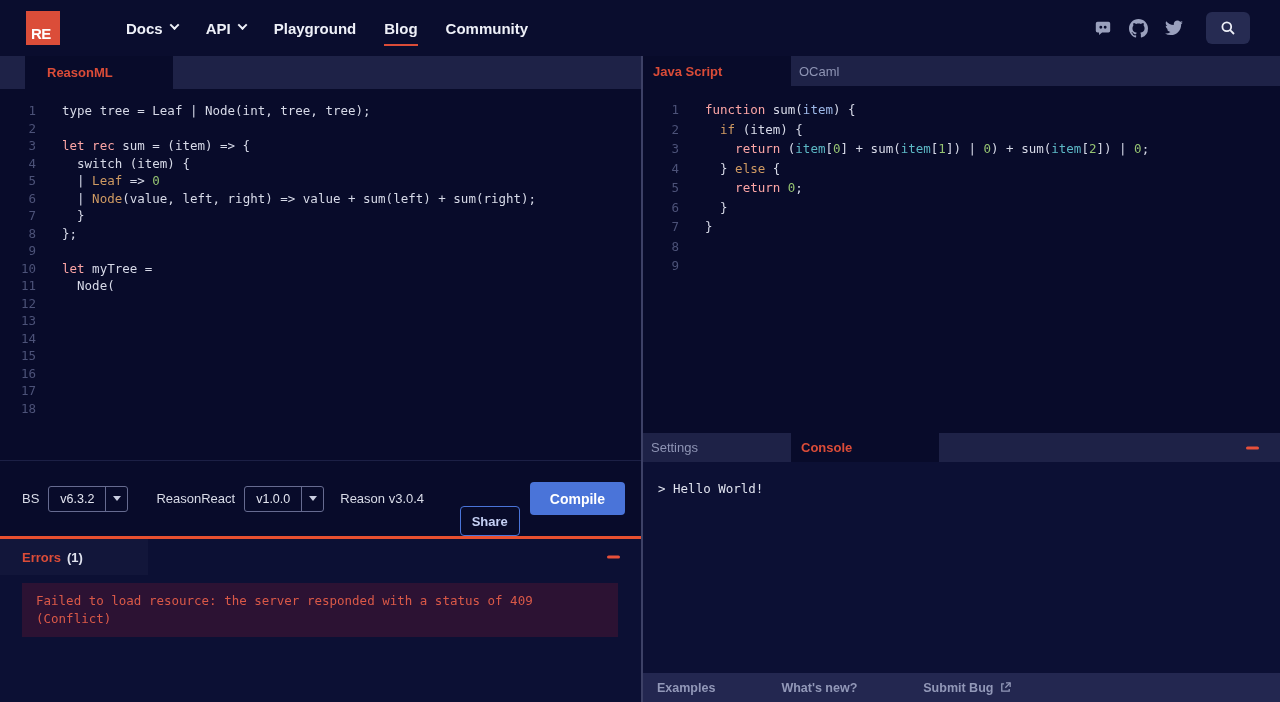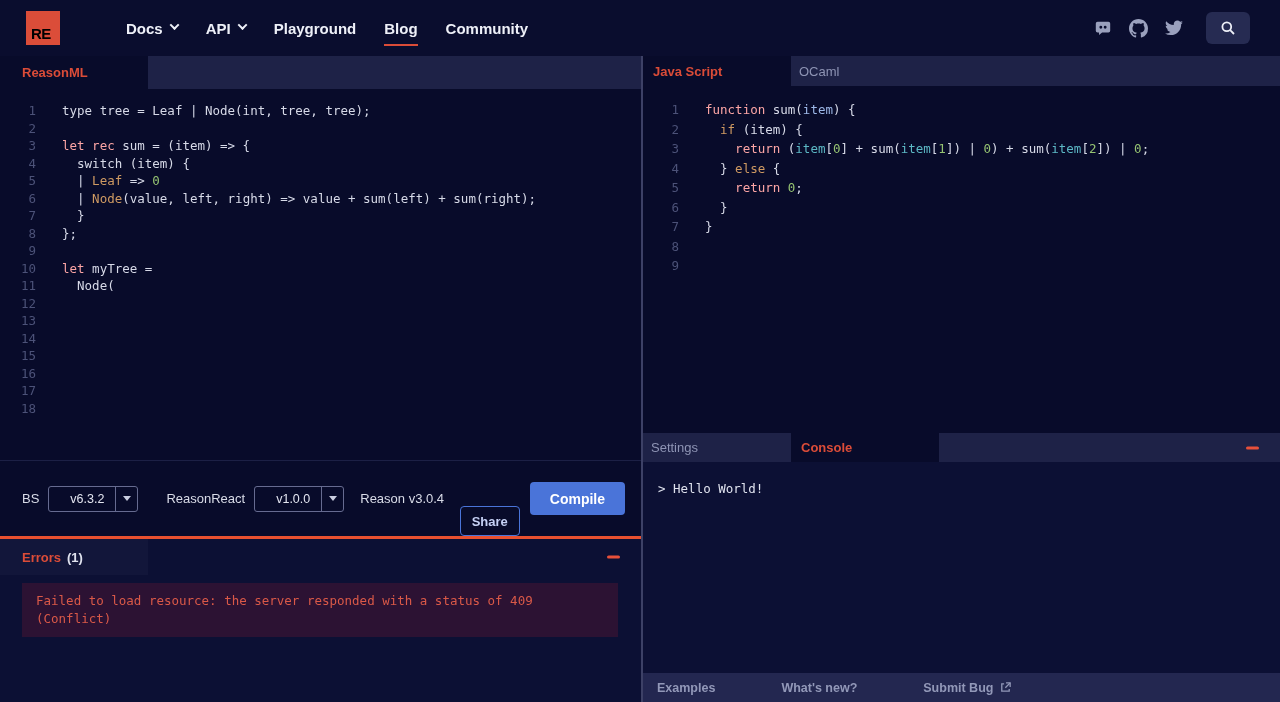--- a/index.html
+++ b/index.html
@@ -2,21 +2,21 @@
 <html><head>
 <meta charset="utf-8">
 <style>
   * { margin:0; padding:0; box-sizing:border-box; }
   html,body { width:1280px; height:702px; overflow:hidden; }
   body { background:#080b2a; font-family:"Liberation Sans", sans-serif; }
 
   
   .navbar { height:56px; background:#0a0d2e; display:flex; align-items:center; padding:0 30px 0 26px; }
   .logo { width:34px; height:34px; background:#db4d39; display:flex; align-items:flex-end; justify-content:flex-start;
-          padding:0 0 3px 5px; color:#000000; font-weight:bold; font-size:15px; letter-spacing:-0.5px; cursor:pointer; }
+          padding:0 0 3px 5px; color:#ffffff; font-weight:bold; font-size:15px; letter-spacing:-0.5px; cursor:pointer; }
   .nav-items { display:flex; align-items:center; gap:28px; margin-left:66px; }
   .nav-item { color:#eef0f8; font-size:15px; font-weight:700; cursor:pointer; position:relative; display:flex; align-items:center; }
   .nav-item .chev { display:inline-block; width:7px; height:7px; border-right:2px solid #eef0f8; border-bottom:2px solid #eef0f8;
                     transform:rotate(45deg) translate(-1px,-1px); margin-left:8px; margin-top:-4px; }
   .nav-item.active::after { content:""; position:absolute; left:0; right:0; bottom:-9px; height:2px; background:#db4c38; }
   .nav-right { margin-left:auto; display:flex; align-items:center; gap:17px; }
   .nav-icon { color:#9aa0bd; display:flex; align-items:center; cursor:pointer; }
   .search-btn { margin-left:6px; width:44px; height:32px; background:#262b52; border-radius:6px;
                 display:flex; align-items:center; justify-content:center; cursor:pointer; }
 
@@ -26,21 +26,21 @@
   .right-col { width:639px; border-left:2px solid #3d4166; display:flex; flex-direction:column; }
 
   
   .tabbar { background:#1e2247; display:flex; align-items:stretch; flex:0 0 auto; position:relative; }
   .left-col > .tabbar { height:33px; }
   .right-col > .tabbar { height:30px; }
   .tab { display:flex; align-items:center; font-size:13px; font-weight:700; cursor:pointer; }
   .tab.active { background:#080b2a; color:#db4c38; }
   .tab.inactive { color:#8e94b4; font-weight:400; }
   .tab.w148 { width:148px; }
-  .pad22 { padding-left:22px; }
+  .pad22 { padding-left:22px;margin-left:25px; }
   .pad10 { padding-left:10px; }
   .pad8  { padding-left:8px; }
 
   .minus-btn { position:absolute; right:21px; top:50%; transform:translateY(-50%); width:13px; height:3px;
                background:#e8503a; border-radius:2px; cursor:pointer; }
 
   
   .editor { background:#080b2a; font-family:"DejaVu Sans Mono", monospace; font-size:12.5px; cursor:text; }
   .editor-left { flex:0 0 371px; padding-top:13px; --lh:17.5px; }
   .editor-right { flex:0 0 347px; padding-top:14px; --lh:19.5px; }
@@ -50,21 +50,21 @@
   .tok-p { color:#d7dae8; }
   .tok-k { color:#fca5a5; }
   .tok-o { color:#cf9a62; }
   .tok-g { color:#96c472; }
   .tok-t { color:#5cb8c5; }
   .tok-b { color:#9db8e8; }
 
   
   .toolbar { flex:0 0 50px; background:#080b2a; border-top:1px solid #1c2045; display:flex; align-items:center; padding:0 16px 0 22px; }
   .tb-label { color:#d9dce8; font-size:13px; margin-right:9px; }
-  .selectbox { display:flex; align-items:stretch; height:26px; border:1px solid #666b90; border-radius:3px; cursor:pointer;padding-left:10px; }
+  .selectbox { display:flex; align-items:stretch; height:26px; border:1px solid #666b90; border-radius:3px; cursor:pointer; }
   .selectbox .val { display:flex; align-items:center; padding:0 11px; color:#e3e5f0; font-size:12.5px; }
   .selectbox .arr { width:22px; border-left:1px solid #666b90; display:flex; align-items:center; justify-content:center; }
   .caret { width:0; height:0; border-left:4px solid transparent; border-right:4px solid transparent; border-top:5px solid #c9cde0; }
   .mlauto { margin-left:auto;margin-top:45px; }
   .btn-share { height:30px; padding:0 11px; background:transparent; border:1px solid #4a74d9; border-radius:4px;
                color:#c6d1f5; font-size:13px; font-weight:700; font-family:"Liberation Sans",sans-serif; cursor:pointer; }
   .btn-compile { height:33px; padding:0 20px; margin-left:10px; background:#4a74d9; border:none; border-radius:4px;
                  color:#fff; font-size:14px; font-weight:700; font-family:"Liberation Sans",sans-serif; cursor:pointer; }
   .gap28 { margin-left:28px; }
   .gap16 { margin-left:16px; }

